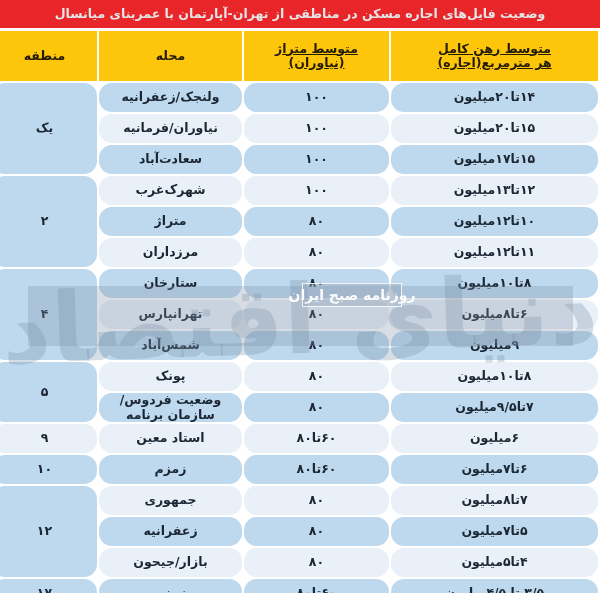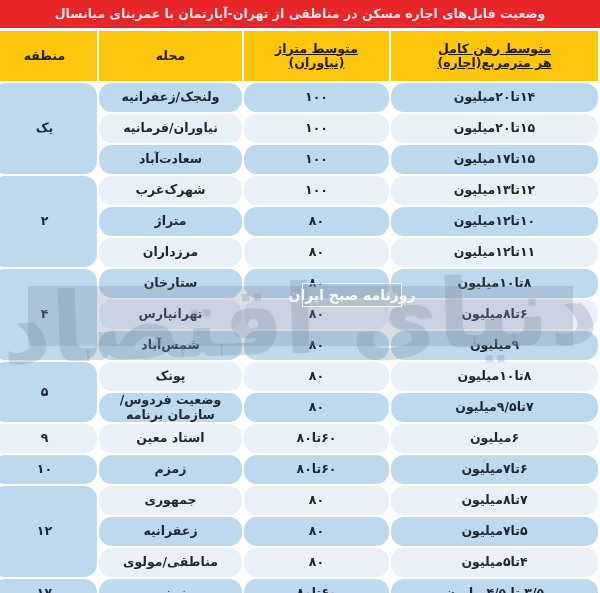--- a/index.html
+++ b/index.html
@@ -261,21 +261,21 @@
             <td class="district-cell" rowspan="3">۱۲</td>
           </tr>
           <tr class="row-odd">
             <td>۵تا۷میلیون</td>
             <td>۸۰</td>
             <td>زعفرانیه</td>
           </tr>
           <tr class="row-even">
             <td>۴تا۵میلیون</td>
             <td>۸۰</td>
-            <td>مناطقی/مولوی</td>
+            <td>بازار/جیحون</td>
           </tr>
           <tr class="row-odd">
             <td>۳/۵ تا ۴/۵میلیون</td>
             <td>۶۰تا۸۰</td>
             <td>زمزم</td>
             <td class="district-cell" rowspan="1">۱۷</td>
           </tr>
         </tbody>
     </table>
   </div>

